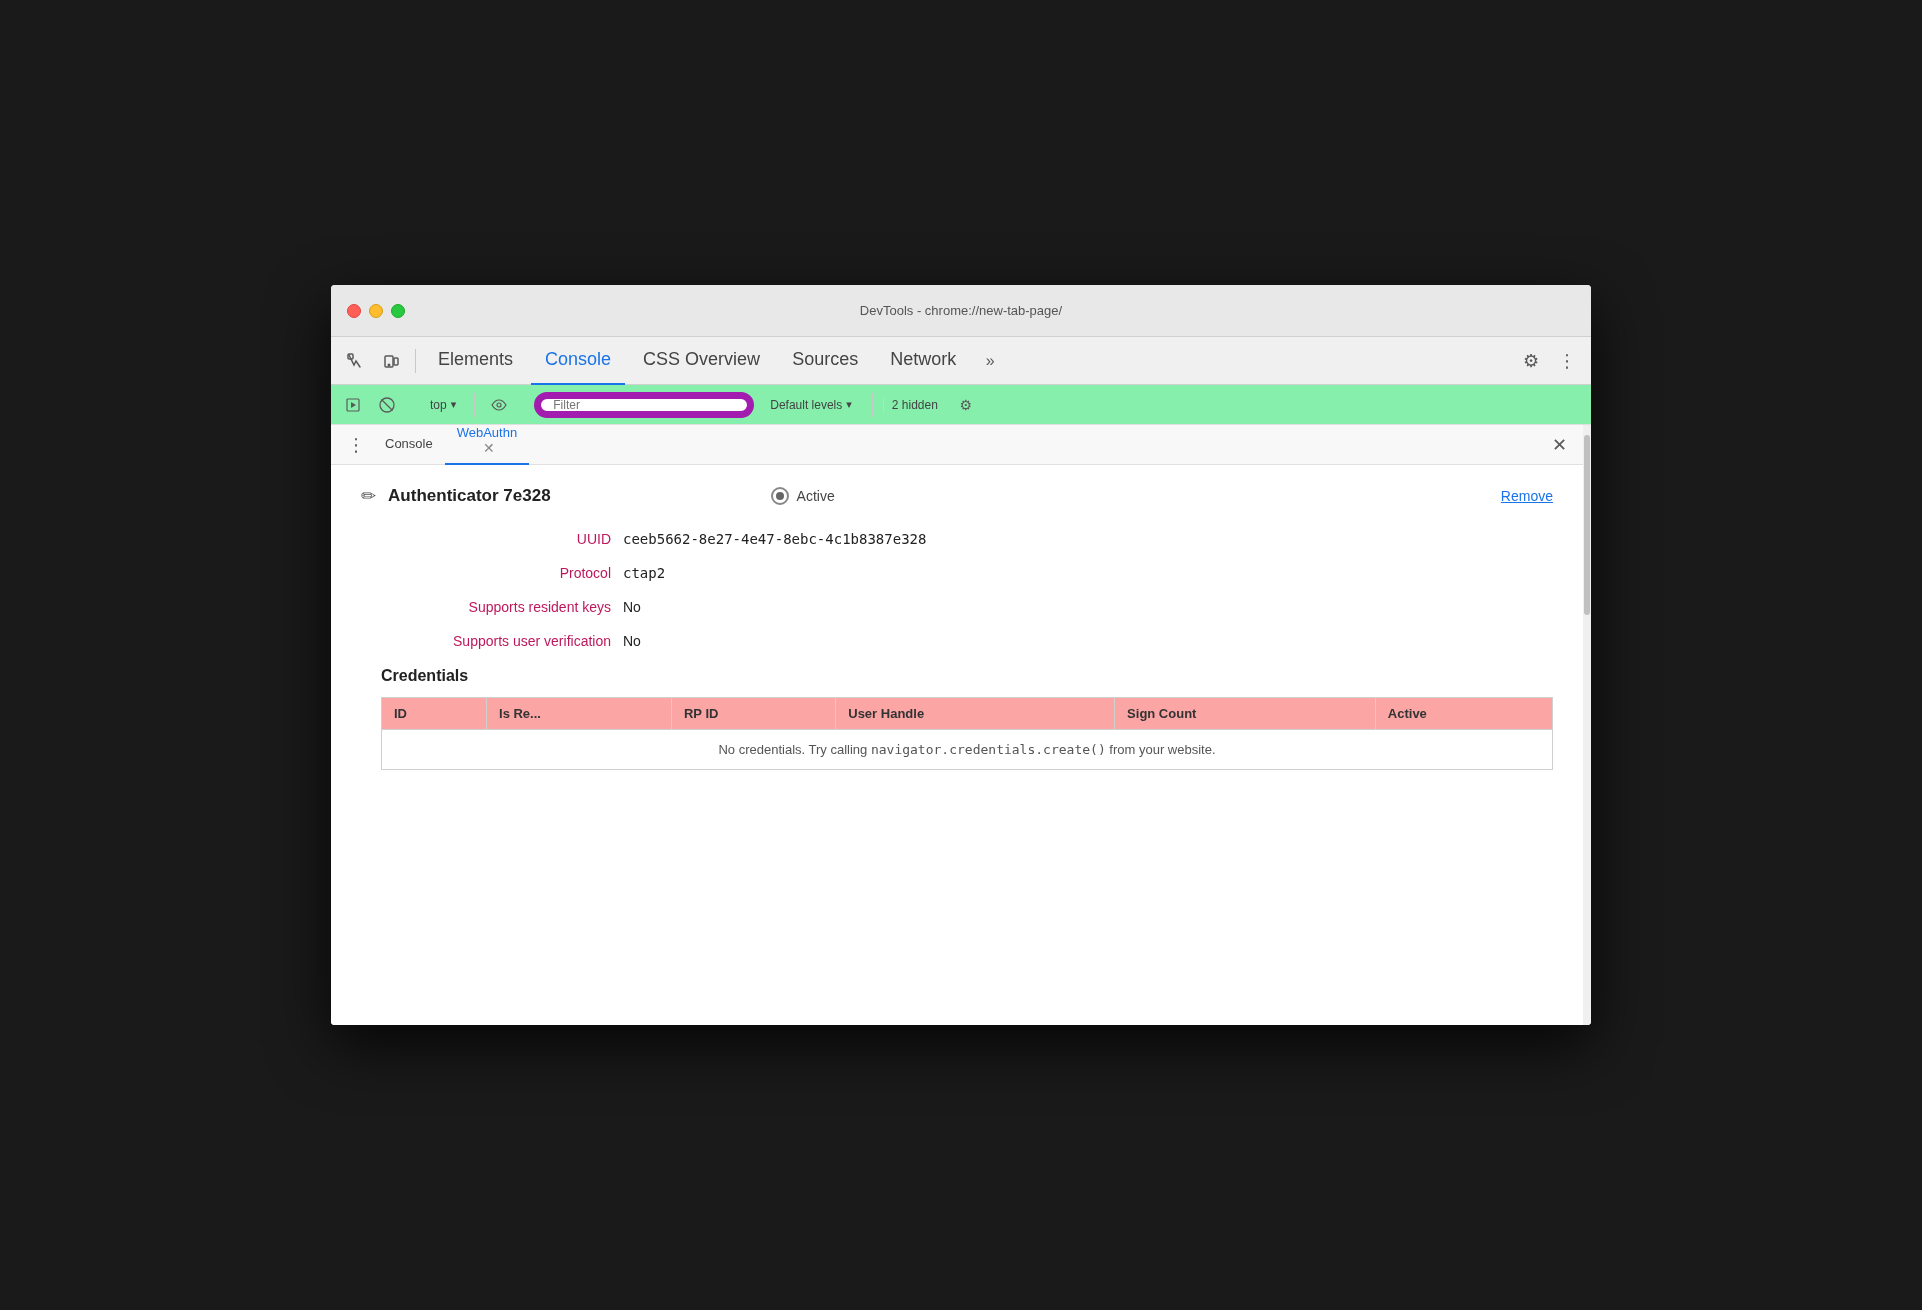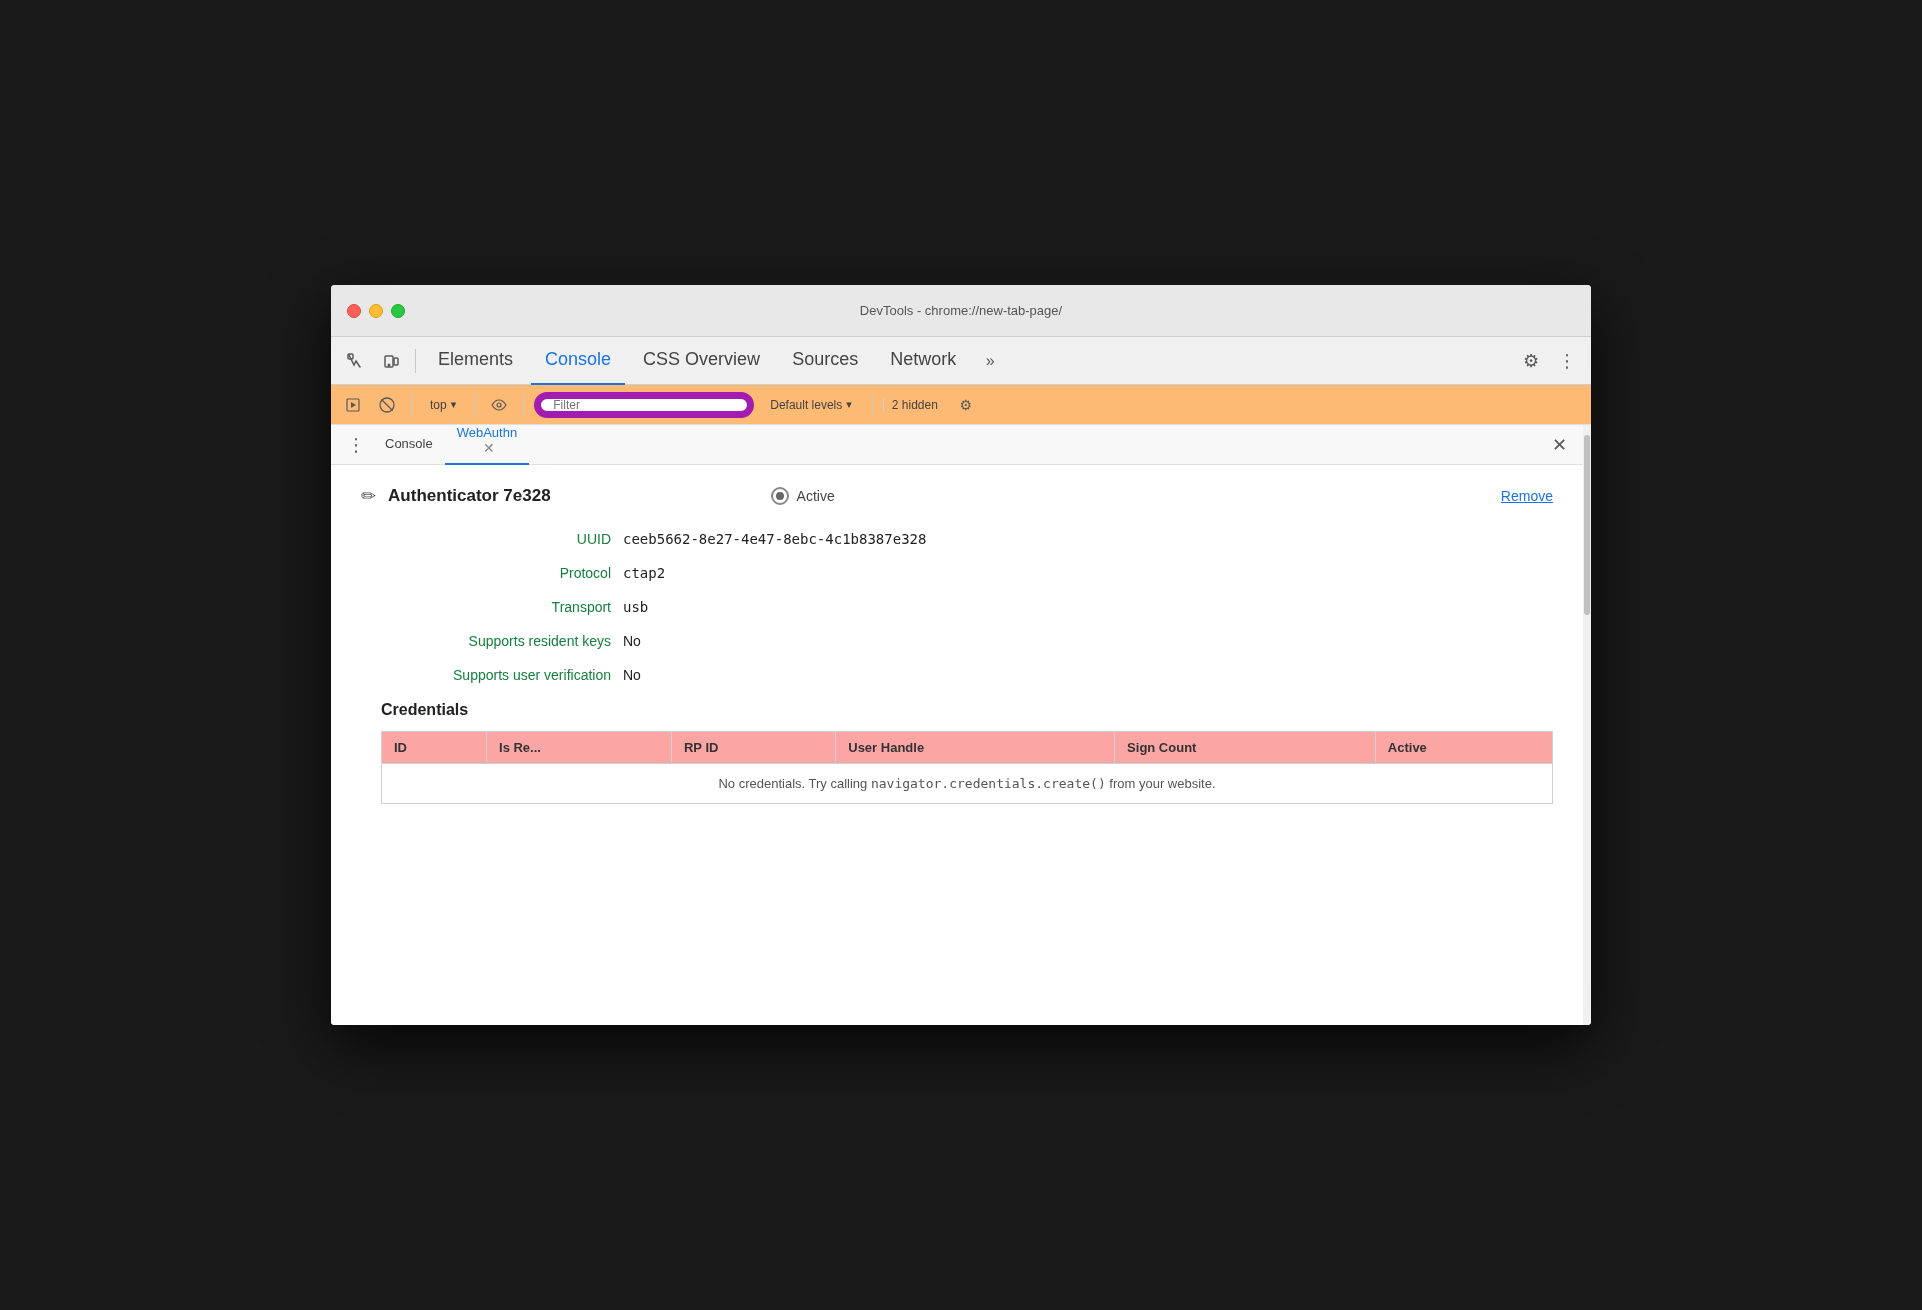--- a/index.html
+++ b/index.html
@@ -99,21 +99,21 @@
     }
     .toolbar-right {
       margin-left: auto;
       display: flex;
       align-items: center;
       gap: 4px;
     }
 
     
     .console-toolbar {
-      background: #fdba74;
+      background: #86efac;
       height: 40px;
       display: flex;
       align-items: center;
       padding: 0 8px;
       border-bottom: 1px solid #e0e0e0;
       gap: 6px;
     }
     .console-icon-btn {
       width: 28px;
       height: 28px;
@@ -275,21 +275,21 @@
     .field-row {
       display: flex;
       align-items: baseline;
       margin-bottom: 18px;
       padding-left: 20px;
     }
     .field-label {
       text-align: right;
       min-width: 230px;
       font-size: 14px;
-      color: #15803d;
+      color: #be185d;
       margin-right: 12px;
     }
     .field-value {
       font-size: 14px;
       color: #222;
       font-family: monospace;
     }
     .field-value.normal {
       font-family: -apple-system, BlinkMacSystemFont, 'Segoe UI', sans-serif;
     }
@@ -460,24 +460,20 @@
           <button class="remove-btn">Remove</button>
         </div>
 
         <div class="field-row">
           <span class="field-label">UUID</span>
           <span class="field-value">ceeb5662-8e27-4e47-8ebc-4c1b8387e328</span>
         </div>
         <div class="field-row">
           <span class="field-label">Protocol</span>
           <span class="field-value">ctap2</span>
-        </div>
-        <div class="field-row">
-          <span class="field-label">Transport</span>
-          <span class="field-value">usb</span>
         </div>
         <div class="field-row">
           <span class="field-label">Supports resident keys</span>
           <span class="field-value normal">No</span>
         </div>
         <div class="field-row">
           <span class="field-label">Supports user verification</span>
           <span class="field-value normal">No</span>
         </div>
 

